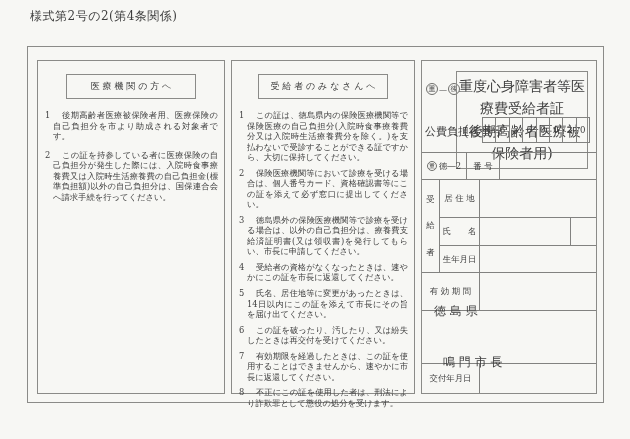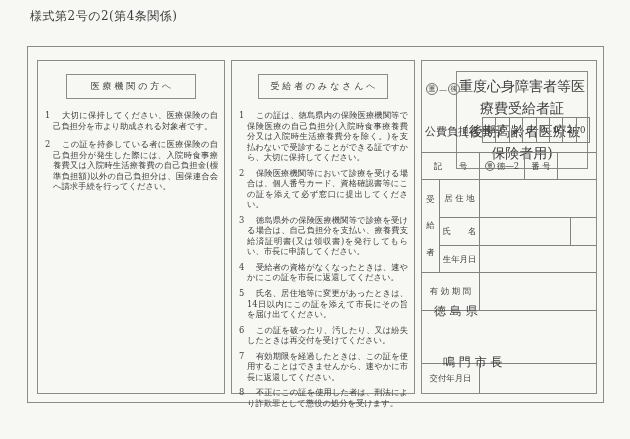--- a/index.html
+++ b/index.html
@@ -64,21 +64,21 @@
 
 <div class="form-label">様式第2号の2(第4条関係)</div>
 
 <div class="outer">
 
   <div class="panel panel-left">
     <div class="panel-title">医 療 機 関 の 方 へ</div>
     <div class="notes">
       <div class="note-item">
         <span class="note-num">1</span>
-        <span>大切に保持してください、医療保険の自己負担分を市より助成される対象者です。</span>
+        <span>後期高齢者医療被保険者用、医療保険の自己負担分を市より助成される対象者です。</span>
       </div>
       <div class="note-item">
         <span class="note-num">2</span>
         <span>この証を持参している者に医療保険の自己負担分が発生した際には、入院時食事療養費又は入院時生活療養費の自己負担金(標準負担額)以外の自己負担分は、国保連合会へ請求手続を行ってください。</span>
       </div>
     </div>
   </div>
 
   <div class="panel panel-mid">
     <div class="panel-title">受 給 者 の み な さ ん へ</div>
@@ -86,21 +86,21 @@
       <div class="note-item">
         <span class="note-num">1</span>
         <span>この証は、徳島県内の保険医療機関等で保険医療の自己負担分(入院時食事療養費分又は入院時生活療養費分を除く。)を支払わないで受診することができる証ですから、大切に保持してください。</span>
       </div>
       <div class="note-item">
         <span class="note-num">2</span>
         <span>保険医療機関等において診療を受ける場合は、個人番号カード、資格確認書等にこの証を添えて必ず窓口に提出してください。</span>
       </div>
       <div class="note-item">
         <span class="note-num">3</span>
-        <span>徳島県外の保険医療機関等で診療を受ける場合は、自己負担分を支払い、療養費支給済証明書(又は領収書)を発行してもらい、市長に申請してください。</span>
+        <span>徳島県外の保険医療機関等で診療を受ける場合は、以外の自己負担分は、療養費支給済証明書(又は領収書)を発行してもらい、市長に申請してください。</span>
       </div>
       <div class="note-item">
         <span class="note-num">4</span>
         <span>受給者の資格がなくなったときは、速やかにこの証を市長に返還してください。</span>
       </div>
       <div class="note-item">
         <span class="note-num">5</span>
         <span>氏名、居住地等に変更があったときは、14日以内にこの証を添えて市長にその旨を届け出てください。</span>
       </div>
       <div class="note-item">
@@ -139,21 +139,20 @@
       <div class="digit">6</div>
       <div class="digit">0</div>
       <div class="digit">0</div>
       <div class="digit">2</div>
       <div class="digit">0</div>
     </div>
 
     <div class="cert-table">
 
       <div class="trow r1">
-        <div class="cell w58 br">記　　号</div>
         <div class="cell w45 br">
           <span class="circ sm">重</span>
           <span>徳―2</span>
         </div>
         <div class="cell w33 br">番 号</div>
         <div class="cell fill"></div>
       </div>
 
       <div class="rowgroup">
         <div class="jukyusha">

